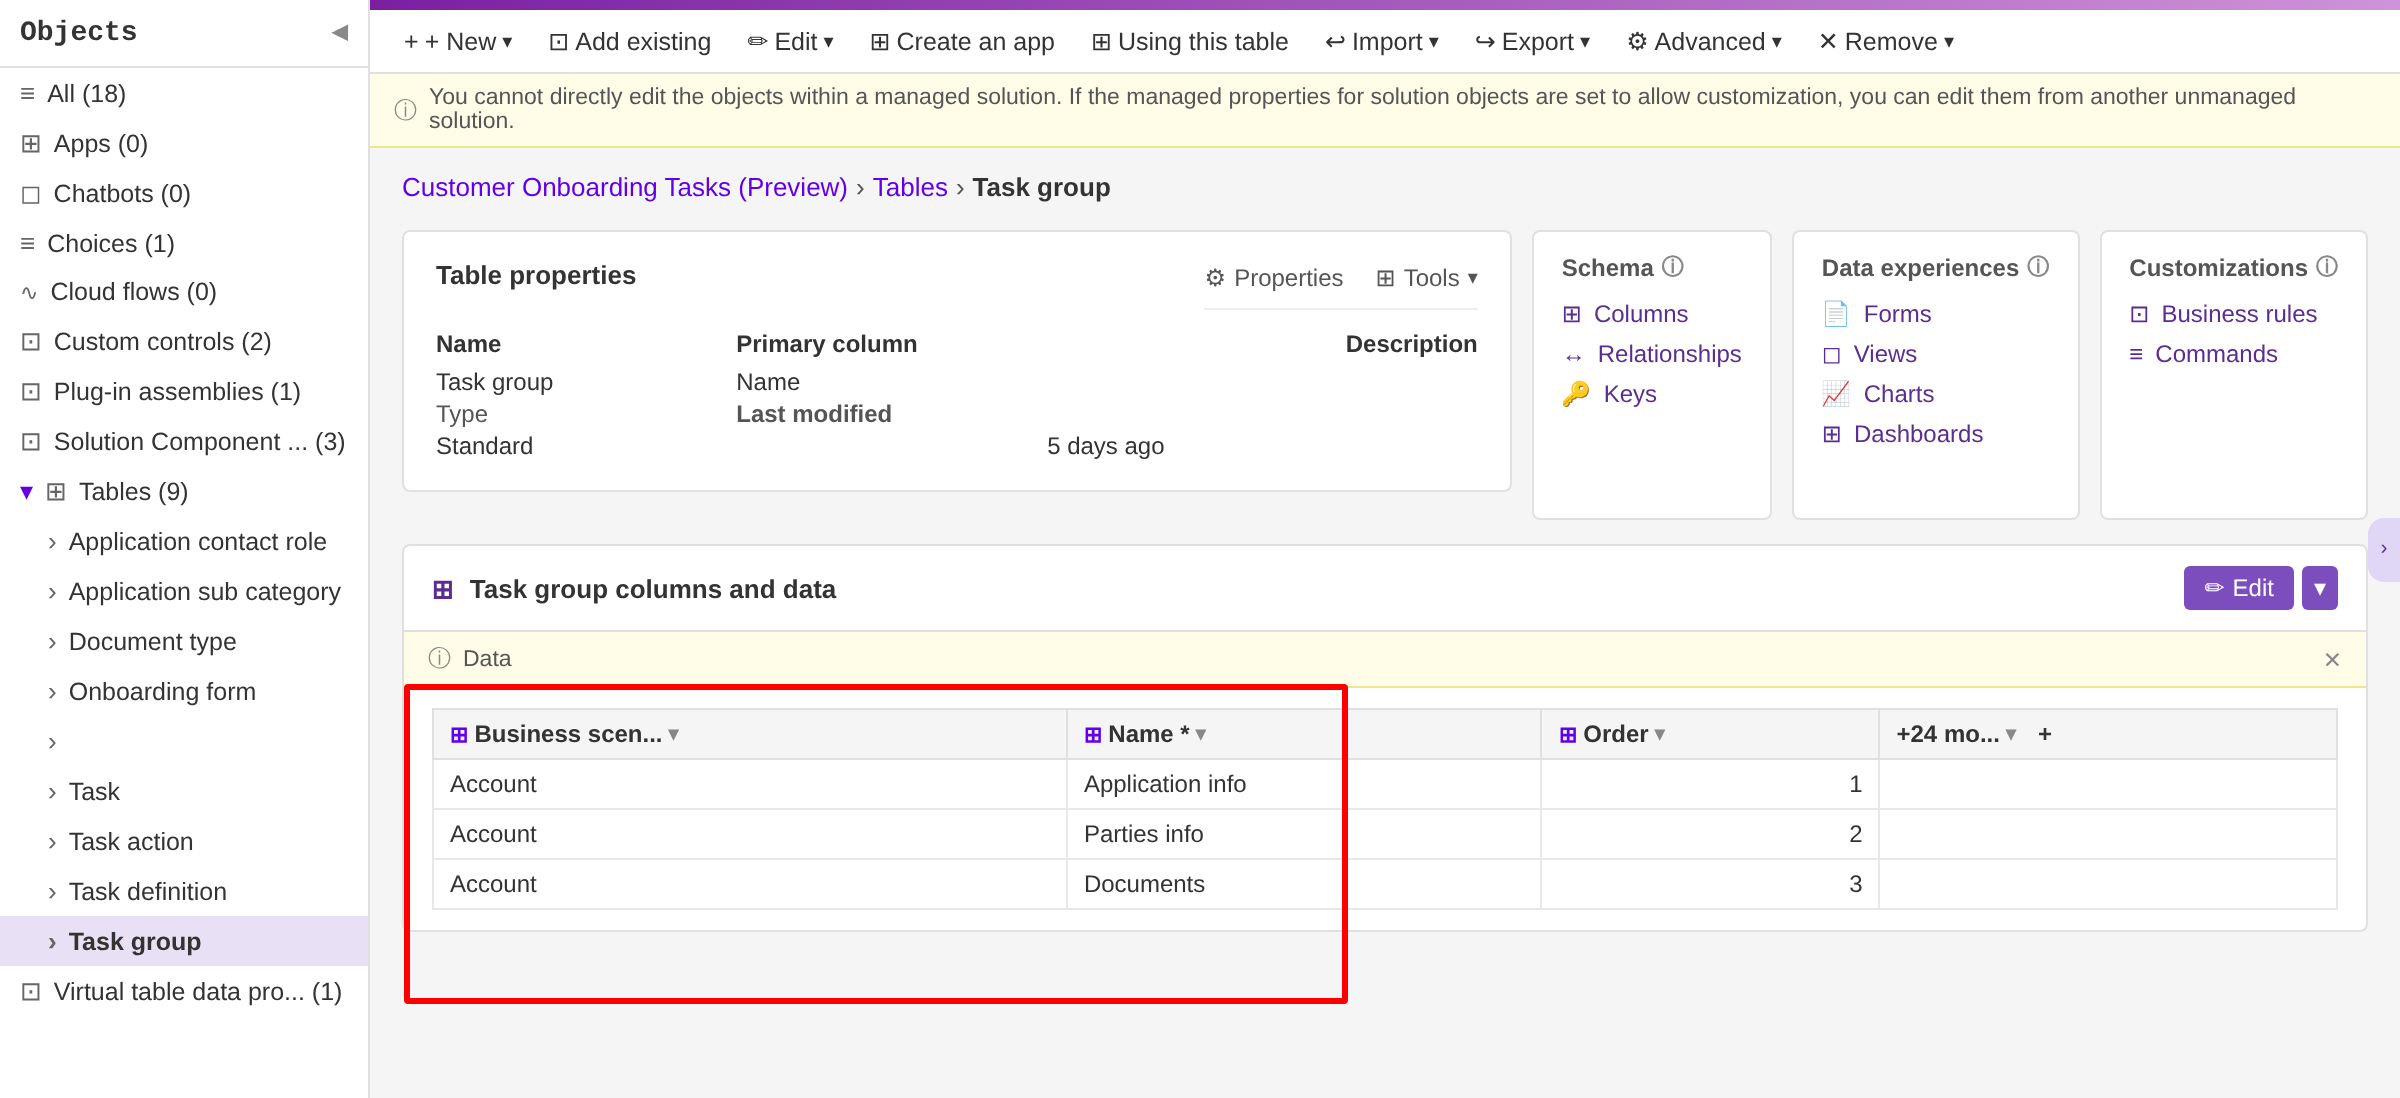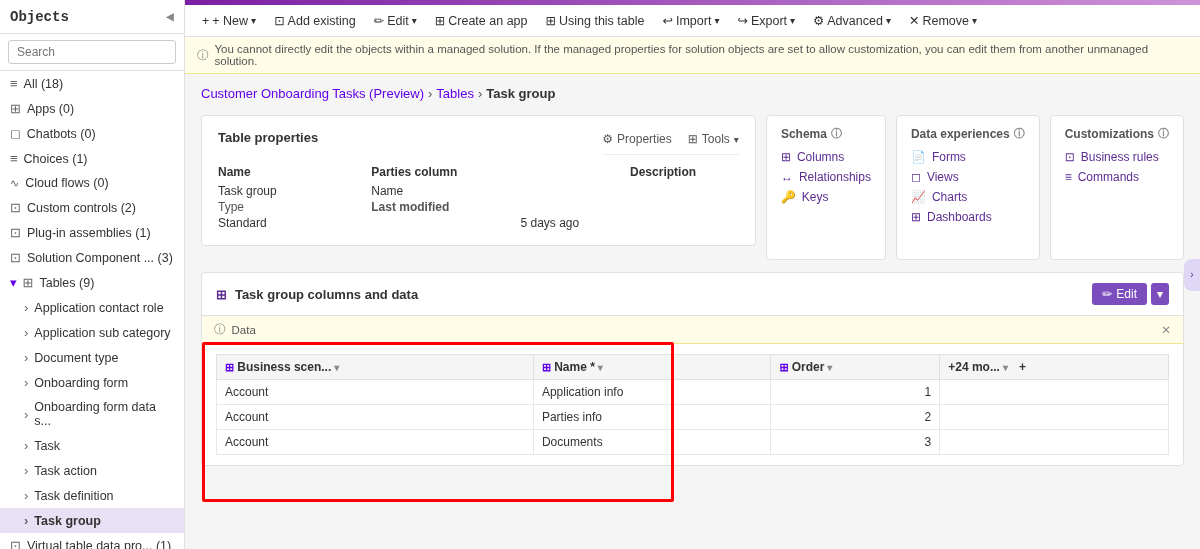--- a/index.html
+++ b/index.html
@@ -258,23 +258,20 @@
     }
   </style>
 </head>
 <body>
 
 <div class="sidebar">
   <div class="sidebar-header">
     <span>Objects</span>
     <span style="cursor:pointer;color:#888;">◀</span>
   </div>
-  <div class="sidebar-search">
-    <input type="text" placeholder="Search" style="">
-  </div>
   <div class="sidebar-items">
 
     <div class="sidebar-item">
       <span class="icon">≡</span>
       <span>All (18)</span>
     </div>
     <div class="sidebar-item">
       <span class="icon">⊞</span>
       <span>Apps (0)</span>
     </div>
@@ -319,21 +316,20 @@
     <div class="sidebar-item indented">
       <span class="icon">›</span>
       <span>Document type</span>
     </div>
     <div class="sidebar-item indented">
       <span class="icon">›</span>
       <span>Onboarding form</span>
     </div>
     <div class="sidebar-item indented">
       <span class="icon">›</span>
-      <span>Onboarding form data s...</span>
     </div>
     <div class="sidebar-item indented">
       <span class="icon">›</span>
       <span>Task</span>
     </div>
     <div class="sidebar-item indented">
       <span class="icon">›</span>
       <span>Task action</span>
     </div>
     <div class="sidebar-item indented">
@@ -430,22 +426,22 @@
               <span>⊞</span>
               <span>Tools</span>
               <span style="font-size:10px;">▾</span>
             </span>
           </div>
         </div>
         <table style="width:100%; border-collapse:collapse; font-size:12px;">
           <thead>
             <tr>
               <th style="text-align:left; font-weight:600; padding:2px 8px 4px 0; color:#333;">Name</th>
-              <th style="text-align:left; font-weight:600; padding:2px 8px 4px 0; color:#333;">Parties column</th>
-              <th style="text-align:center; font-weight:600; padding:2px 0 4px 0; color:#333;">Description</th>
+              <th style="text-align:left; font-weight:600; padding:2px 8px 4px 0; color:#333;">Primary column</th>
+              <th style="text-align:right; font-weight:600; padding:2px 0 4px 0; color:#333;">Description</th>
             </tr>
           </thead>
           <tbody>
             <tr>
               <td style="padding:1px 8px 1px 0;">Task group</td>
               <td style="padding:1px 8px 1px 0;">Name</td>
               <td></td>
             </tr>
             <tr>
               <td style="padding:1px 8px 1px 0; font-weight:400; color:#555;">Type</td>

